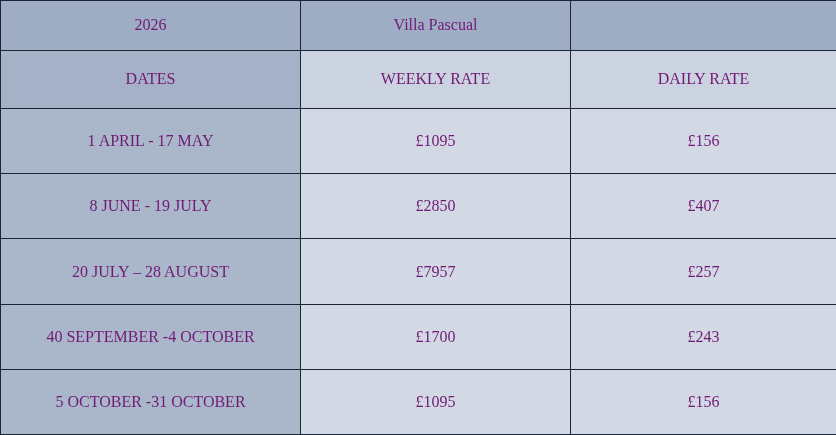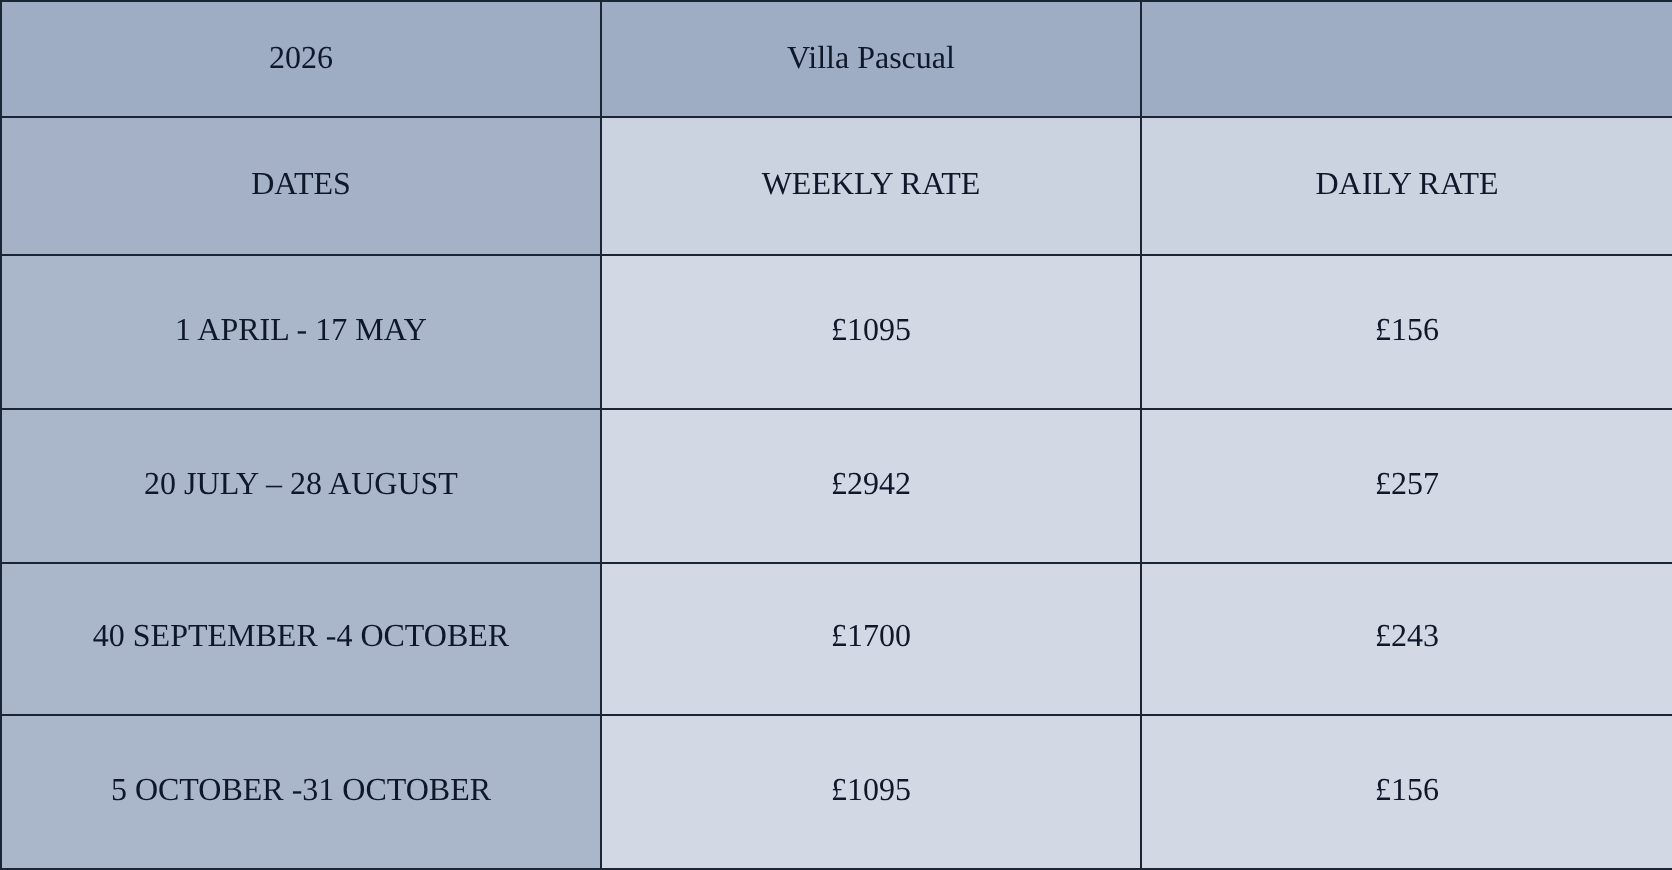--- a/index.html
+++ b/index.html
@@ -17,21 +17,21 @@
     border-collapse: collapse;
     width: 836px;
     height: 435px;
     table-layout: fixed;
   }
   .rate-table td {
     border: 1px solid #1a2535;
     text-align: center;
     vertical-align: middle;
     font-size: 16px;
-    color: #0f172a;
+    color: #701a75;
     padding: 2px 4px;
     box-sizing: border-box;
   }
   .col-dates { width: 300px; }
   .col-weekly { width: 270px; }
   .col-daily { width: 266px; }
 
   
   .row-title td {
     background: #9fadc4;
@@ -82,22 +82,27 @@
       <td class="head-rate">WEEKLY RATE</td>
       <td class="head-rate">DAILY RATE</td>
     </tr>
 
     <tr class="row-data">
       <td class="cell-dates">1 APRIL - 17 MAY</td>
       <td class="cell-rate">£1095</td>
       <td class="cell-rate">£156</td>
     </tr>
     <tr class="row-data">
+      <td class="cell-dates">8 JUNE - 19 JULY</td>
+      <td class="cell-rate">£2850</td>
+      <td class="cell-rate">£407</td>
+    </tr>
+    <tr class="row-data">
       <td class="cell-dates">20 JULY – 28 AUGUST</td>
-      <td class="cell-rate">£2942</td>
+      <td class="cell-rate">£7957</td>
       <td class="cell-rate">£257</td>
     </tr>
     <tr class="row-data">
       <td class="cell-dates">40 SEPTEMBER -4 OCTOBER</td>
       <td class="cell-rate">£1700</td>
       <td class="cell-rate">£243</td>
     </tr>
     <tr class="row-data">
       <td class="cell-dates">5 OCTOBER -31 OCTOBER</td>
       <td class="cell-rate">£1095</td>

